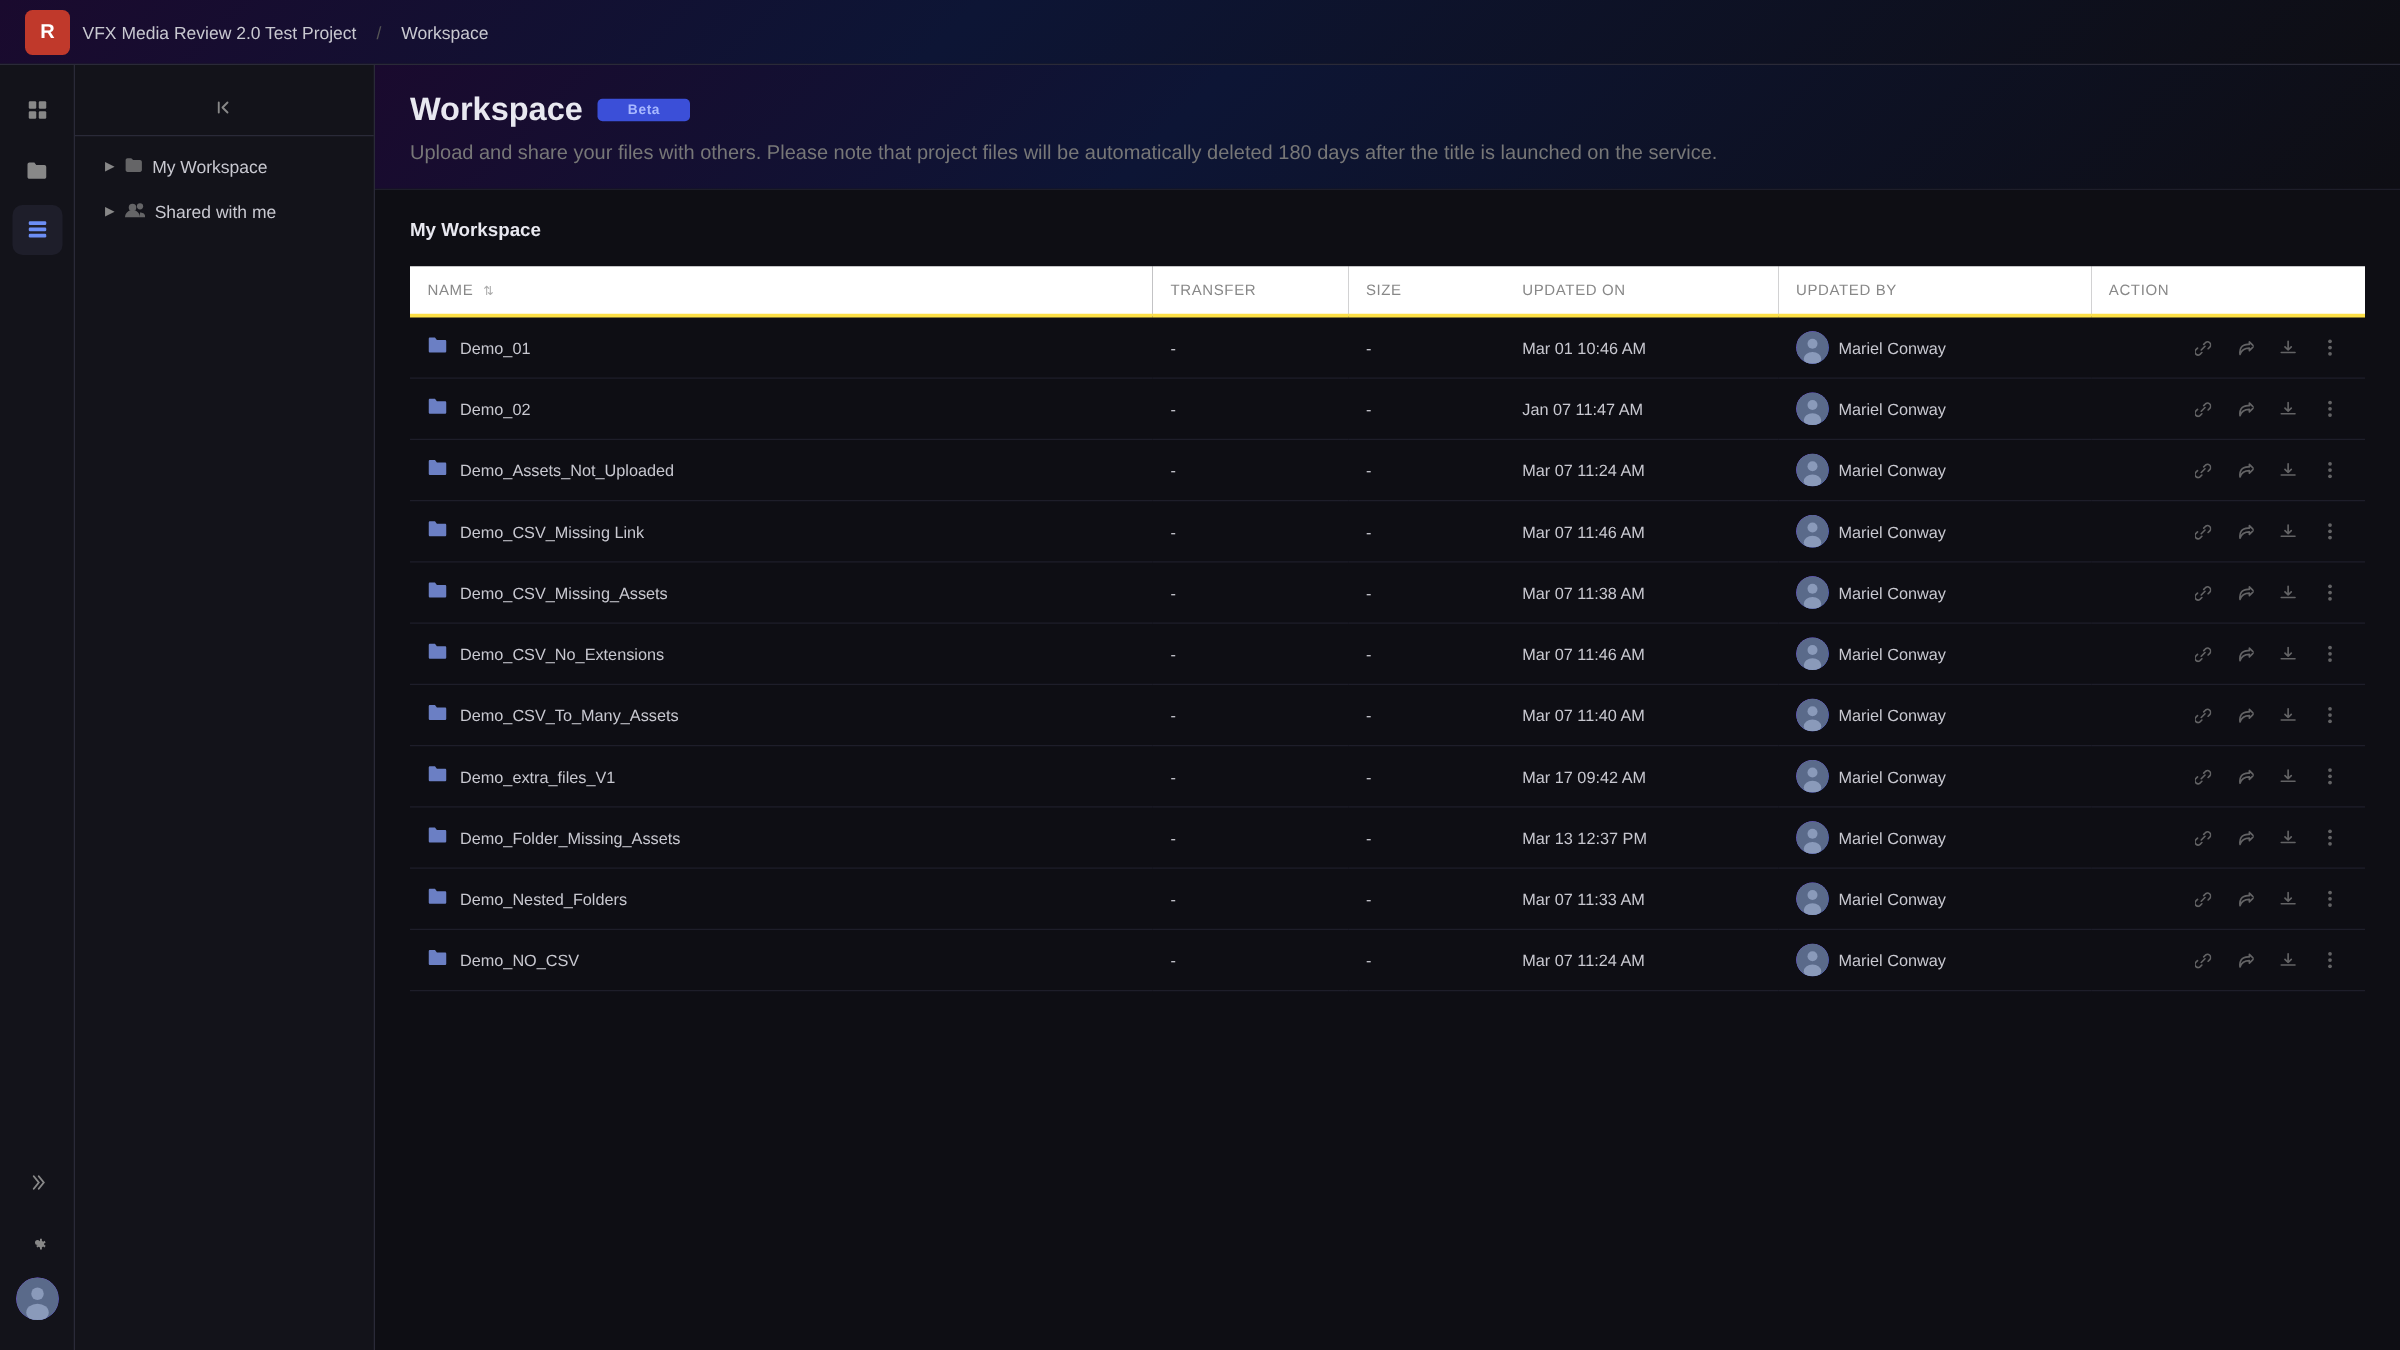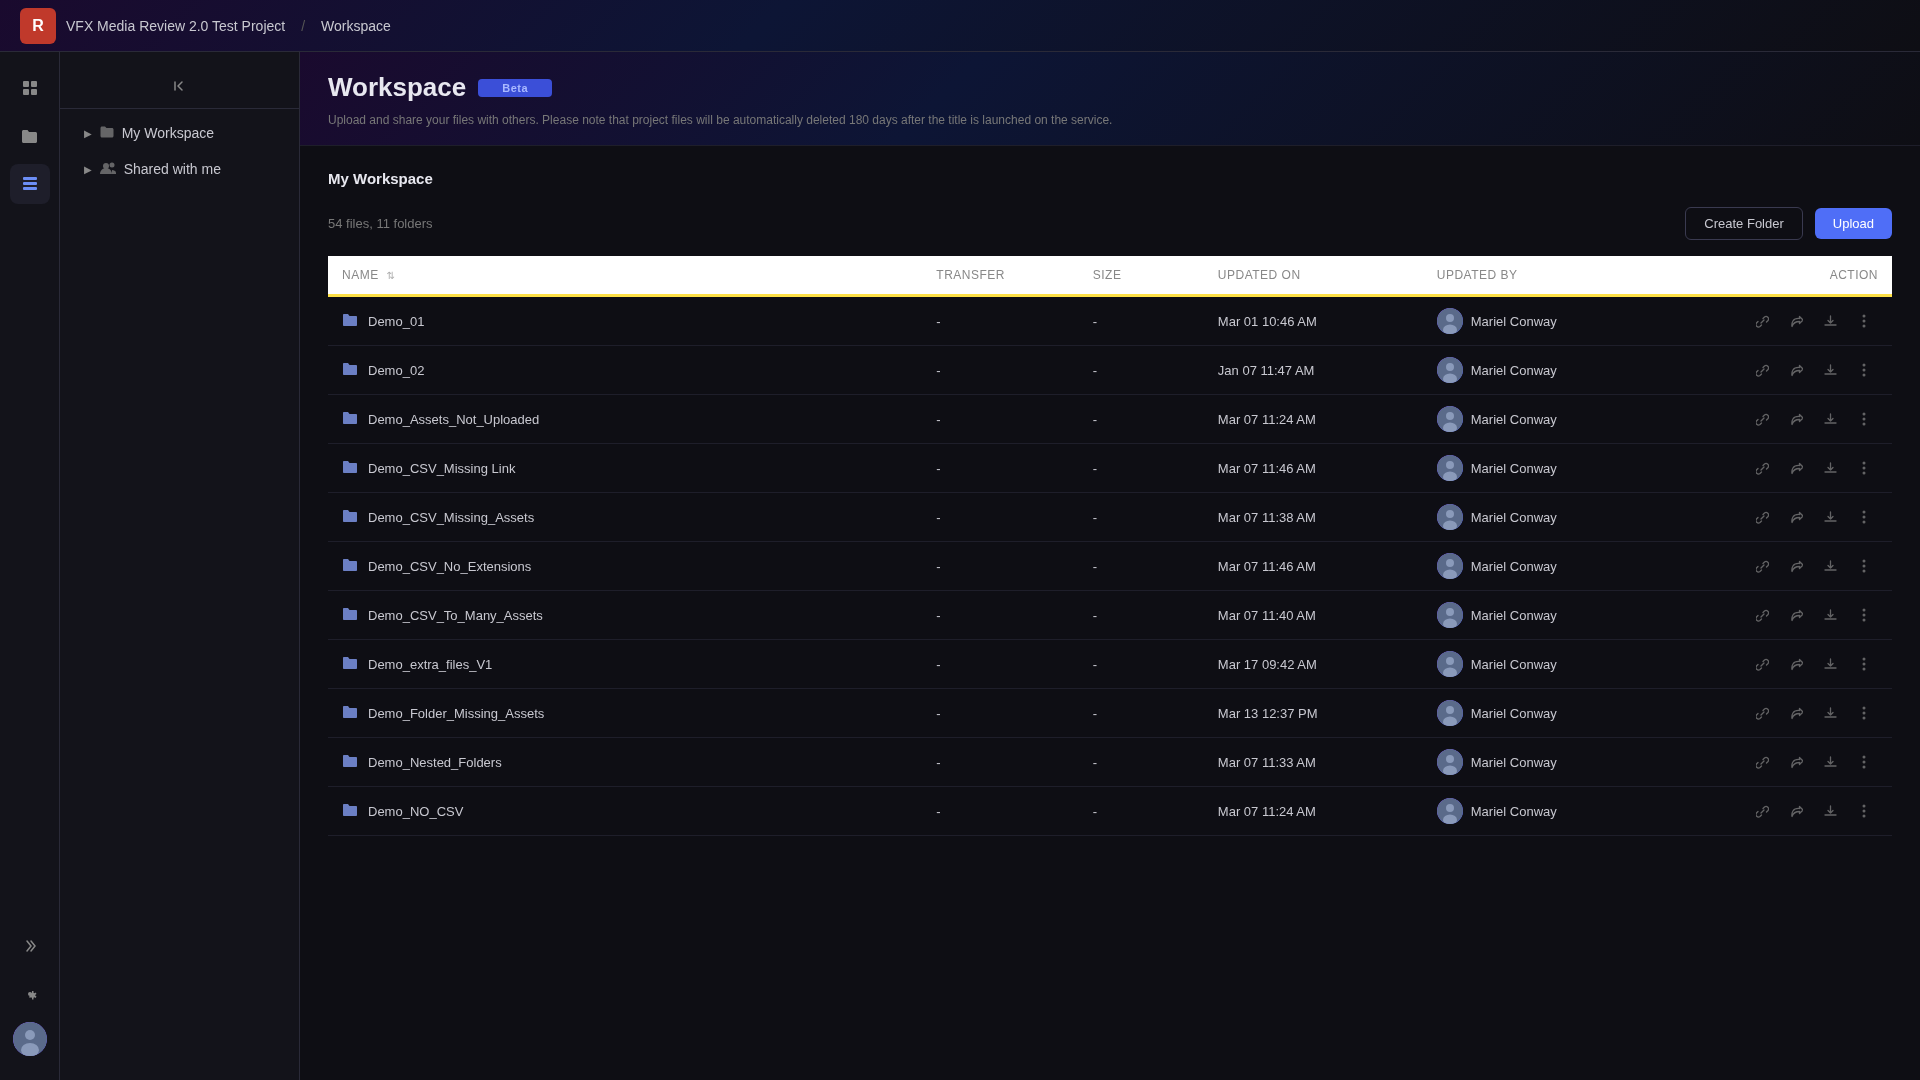--- a/index.html
+++ b/index.html
@@ -188,21 +188,21 @@
     .beta-badge {
       background: #3b4fd8;
       color: #a8b8ff;
       font-size: 11px;
       font-weight: 600;
       padding: 3px 24px;
       border-radius: 4px;
       letter-spacing: 0.5px;
     }
     .workspace-desc {
-      font-size: 12px;
+      font-size: 16px;
       color: #777;
       line-height: 1.5;
     }
 
     
     .workspace-main {
       flex: 1;
       overflow: auto;
       padding: 24px 28px;
     }
@@ -273,21 +273,20 @@
       width: 8%;
     }
     .file-table th.updated-on-col {
       width: 14%;
     }
     .file-table th.updated-by-col {
       width: 16%;
     }
     .file-table th.action-col {
       width: 14%;
-      text-align: right;
     }
 
     .file-table td {
       padding: 10px 14px;
       border-bottom: 1px solid #1e1e2a;
       vertical-align: middle;
       color: #c8c8d0;
       font-size: 13px;
     }
 
@@ -463,25 +462,20 @@
       <div class="workspace-title-row">
         <h1 class="workspace-title">Workspace</h1>
         <span class="beta-badge">Beta</span>
       </div>
       <p class="workspace-desc">Upload and share your files with others. Please note that project files will be automatically deleted 180 days after the title is launched on the service.</p>
     </div>
 
     <div class="workspace-main">
       <div class="section-title">My Workspace</div>
 
-      <div class="toolbar">
-        <span class="files-count">54 files, 11 folders</span>
-        <button class="btn-create-folder">Create Folder</button>
-        <button class="btn-upload">Upload</button>
-      </div>
 
       <table class="file-table">
         <thead>
           <tr>
             <th class="name-col">
               <span>Name</span>
               <span class="sort-icons">⇅</span>
             </th>
             <th class="transfer-col">Transfer</th>
             <th class="size-col">Size</th>

